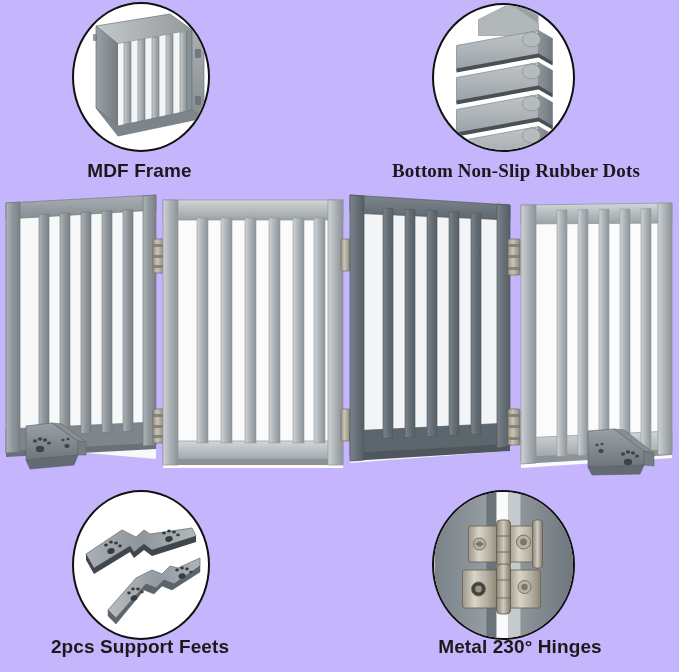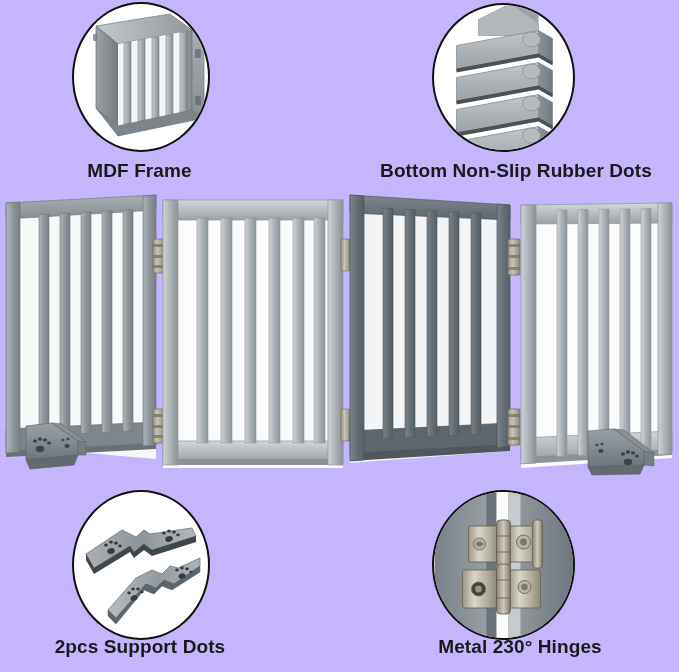--- a/index.html
+++ b/index.html
@@ -131,21 +131,21 @@
         </g>
 
         <g>
           <ellipse cx="97" cy="34" rx="9" ry="7.5" fill="#b6bbbe" stroke="#8b9297" stroke-width="0.8"></ellipse>
           <ellipse cx="97" cy="66" rx="9" ry="7.5" fill="#b6bbbe" stroke="#8b9297" stroke-width="0.8"></ellipse>
           <ellipse cx="97" cy="98" rx="9" ry="7.5" fill="#b6bbbe" stroke="#8b9297" stroke-width="0.8"></ellipse>
           <ellipse cx="97" cy="130" rx="9" ry="7.5" fill="#b6bbbe" stroke="#8b9297" stroke-width="0.8"></ellipse>
         </g>
       </svg>
     </div>
-    <div class="callout-label" style="left:366px;top:160px;width:300px;">Bottom Non-Slip Rubber Dots</div>
+    <div class="callout-label" style="left:366px;top:160px;width:300px;font-family:Liberation Serif, serif;">Bottom Non-Slip Rubber Dots</div>
   </div>
 
   <div class="gate">
     <svg class="gate-svg" width="679" height="300" viewBox="0 0 679 300">
       <defs>
 
         <linearGradient id="frLightRail" x1="0" y1="0" x2="0" y2="1">
           <stop offset="0" stop-color="#d3d7d9"></stop>
             <stop offset="0.45" stop-color="#b9bec1"></stop>
           <stop offset="1" stop-color="#9ba2a7"></stop>
@@ -390,21 +390,21 @@
           <g fill="#343b40">
             <ellipse cx="108" cy="84" rx="3.6" ry="2.7" transform="rotate(-16 108 84)"></ellipse>
             <ellipse cx="103" cy="78" rx="1.8" ry="1.4"></ellipse>
             <ellipse cx="108" cy="76" rx="1.8" ry="1.4"></ellipse>
             <ellipse cx="113" cy="77" rx="1.8" ry="1.4"></ellipse>
             <ellipse cx="117" cy="80" rx="1.7" ry="1.3"></ellipse>
           </g>
         </g>
       </svg>
     </div>
-    <div class="callout-label" style="left:20px;top:636px;width:240px;">2pcs Support Dots</div>
+    <div class="callout-label" style="left:20px;top:636px;width:240px;">2pcs Support Feets</div>
   </div>
 
   <div class="callout">
     <div class="circle" style="left:432px;top:490px;width:139px;height:146px;">
       <svg class="hinge-svg" width="139" height="146" viewBox="0 0 139 146">
         <defs>
           <linearGradient id="hgPlate" x1="0" y1="0" x2="1" y2="0">
             <stop offset="0" stop-color="#9c9788"></stop>
               <stop offset="0.35" stop-color="#d8d4c7"></stop>
             <stop offset="0.7" stop-color="#b5b0a1"></stop>

